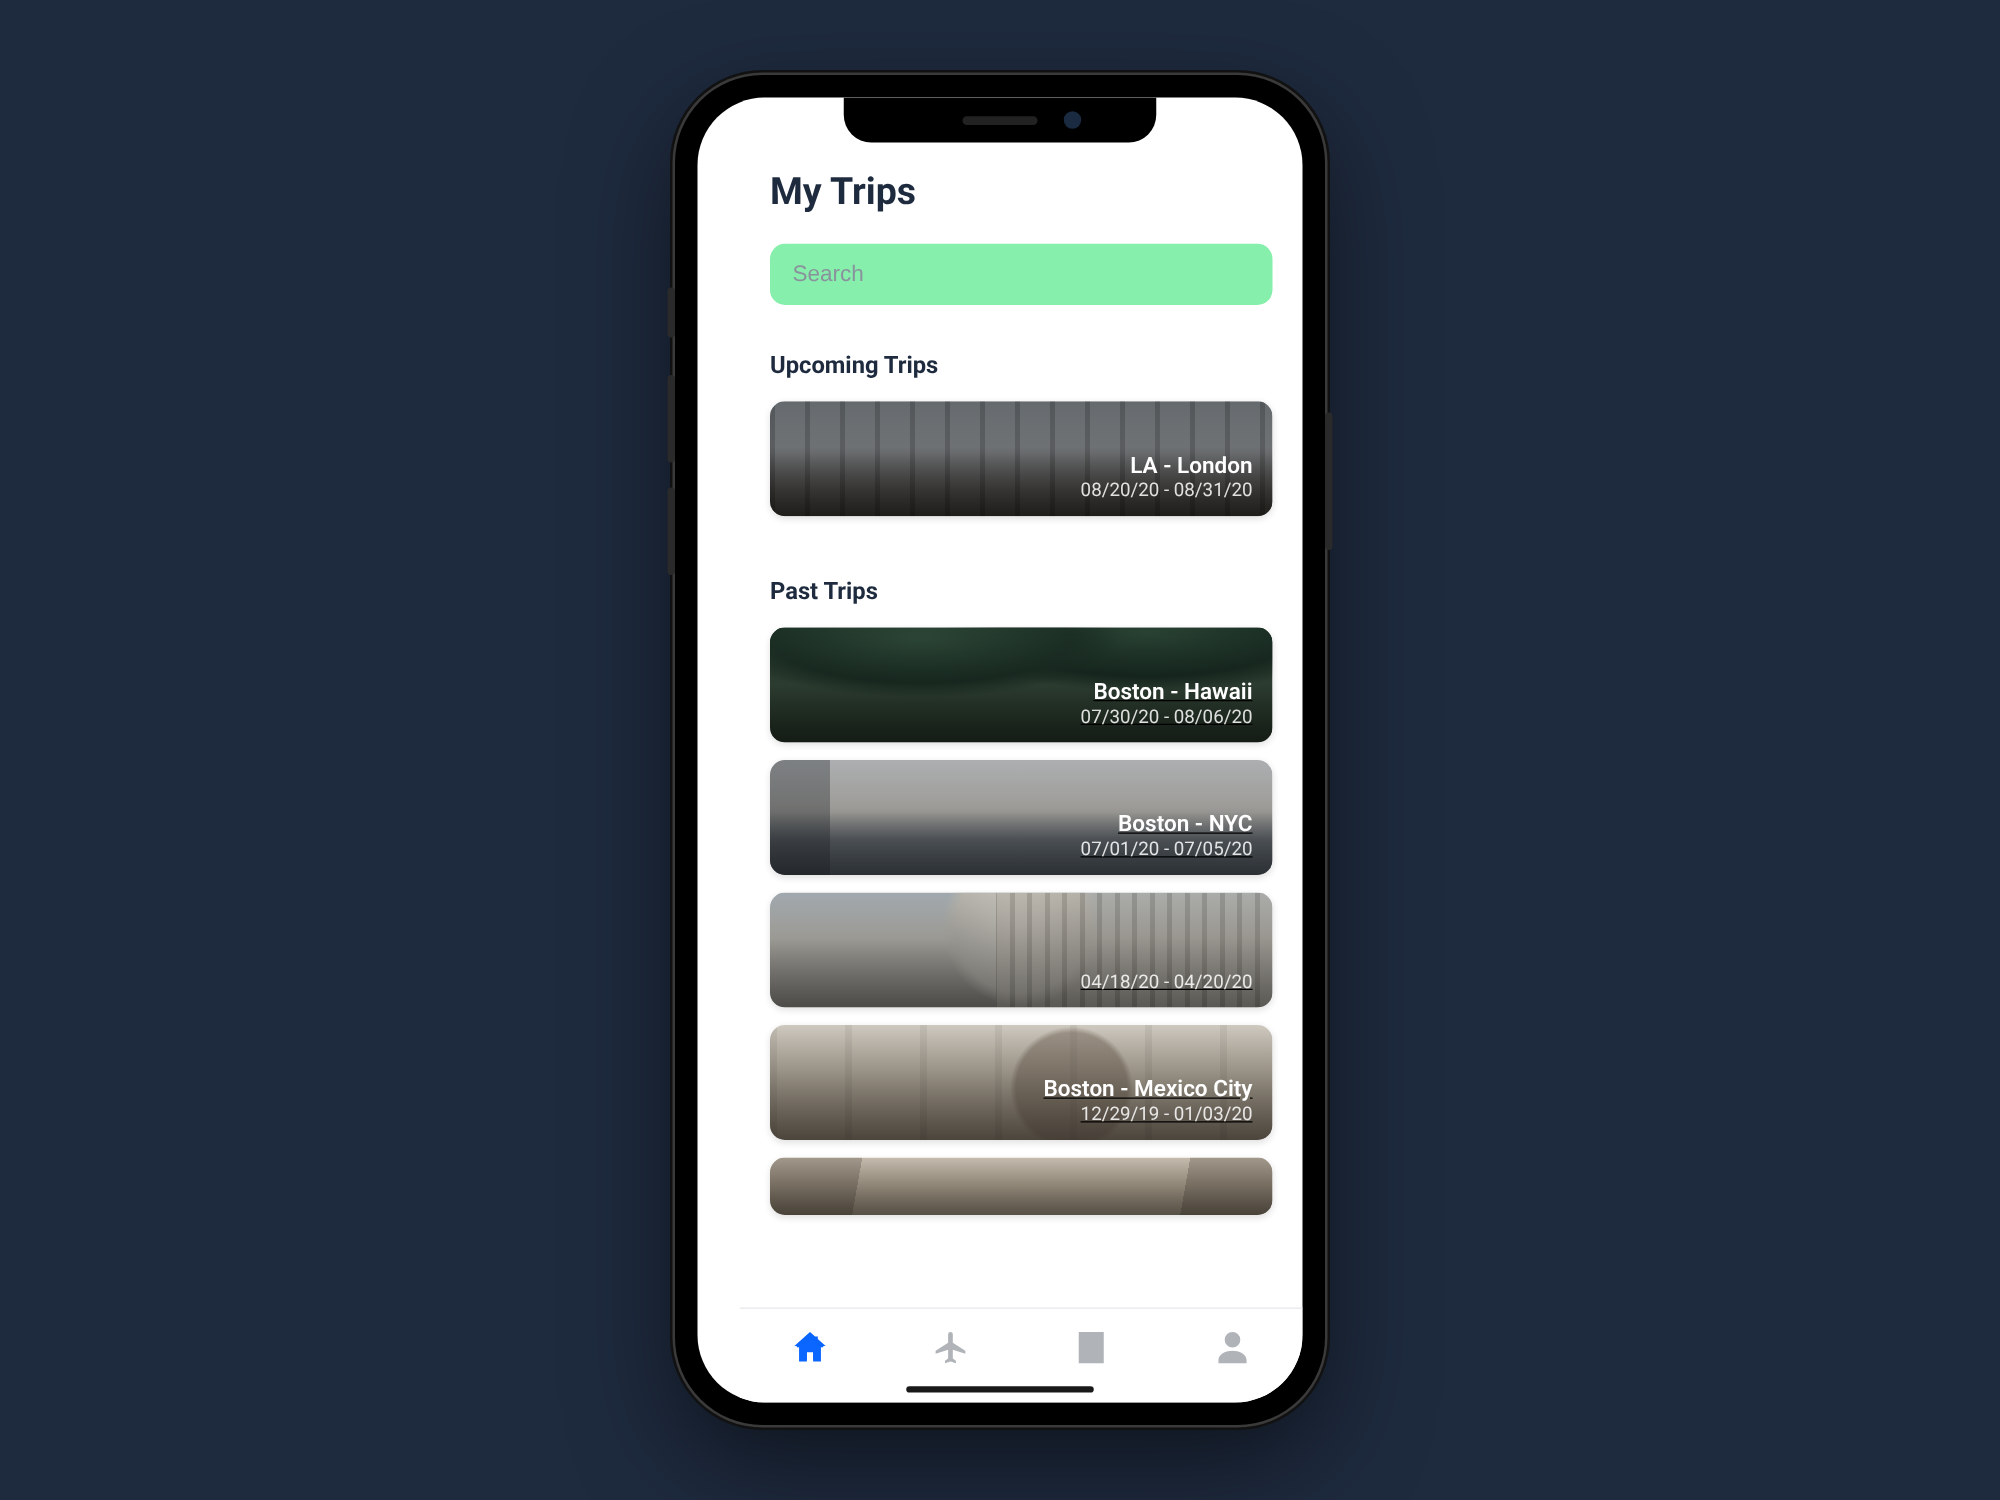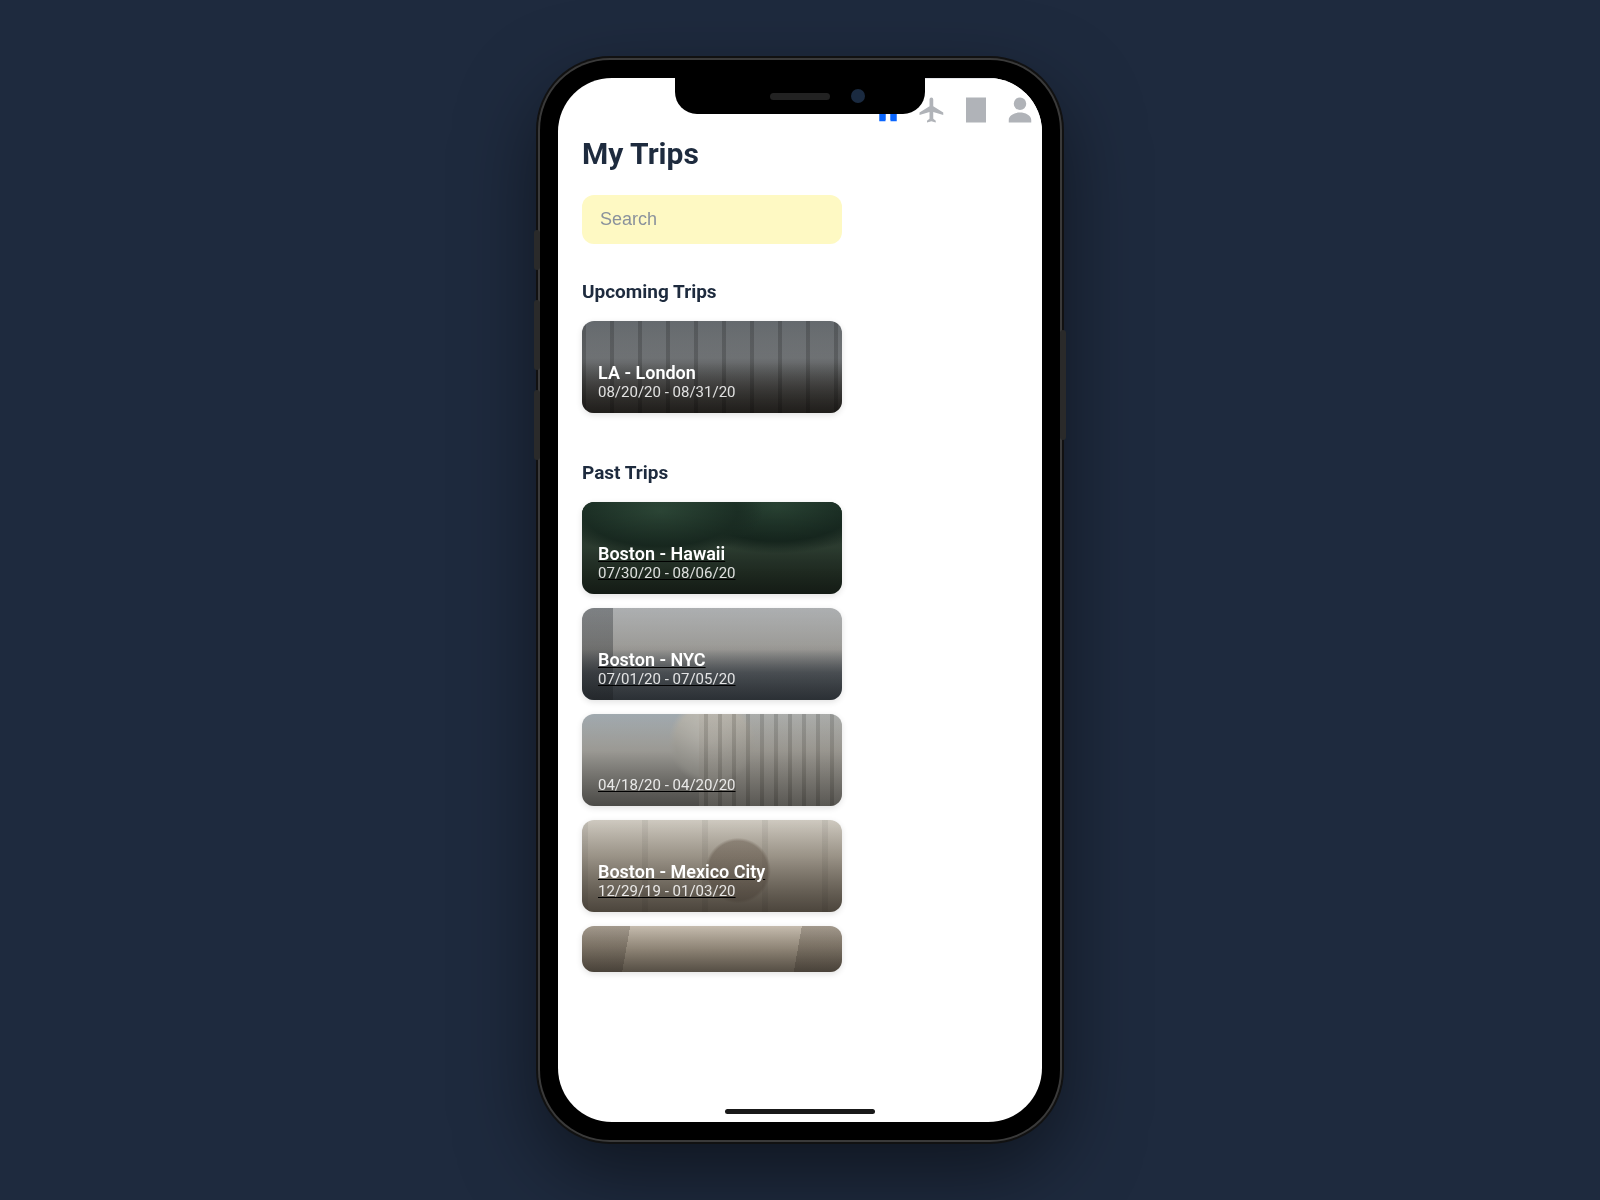--- a/index.html
+++ b/index.html
@@ -41,20 +41,22 @@
   .side-btn.right1 { right: -6px; top: 270px; width: 6px; height: 110px; }
 
   .screen {
     width: 100%;
     height: 100%;
     background: #fff;
     border-radius: 54px;
     overflow: hidden;
     position: relative;
     display: flex;
+    flex-direction: column;
+    padding-left: 34px;
   }
 
   
   .notch {
     position: absolute;
     top: 0;
     left: 50%;
     transform: translateX(-50%);
     width: 250px;
     height: 36px;
@@ -91,21 +93,21 @@
 
   .page-title {
     font-size: 30px;
     font-weight: 700;
     color: #1e2b3e;
     margin-bottom: 24px;
   }
 
   .search-box {
     width: 100%;
-    background: #fef9c3;
+    background: #86efac;
     border: none;
     border-radius: 12px;
     padding: 14px 18px;
     font-size: 18px;
     color: #6b7280;
     margin-bottom: 36px;
   }
   .search-box::placeholder { color: #8a929c; }
 
   .section-title {
@@ -122,20 +124,21 @@
     position: relative;
     height: 92px;
     border-radius: 12px;
     overflow: hidden;
     display: flex;
     flex-direction: column;
     justify-content: flex-end;
     padding: 12px 16px;
     cursor: pointer;
     box-shadow: 0 2px 6px rgba(0,0,0,0.12);
+    align-items: flex-end;
   }
   .trip-card .bg {
     position: absolute;
     inset: 0;
     z-index: 0;
   }
   .trip-card .overlay {
     position: absolute;
     inset: 0;
     background: linear-gradient(to top, rgba(0,0,0,0.45), rgba(0,0,0,0.05));

